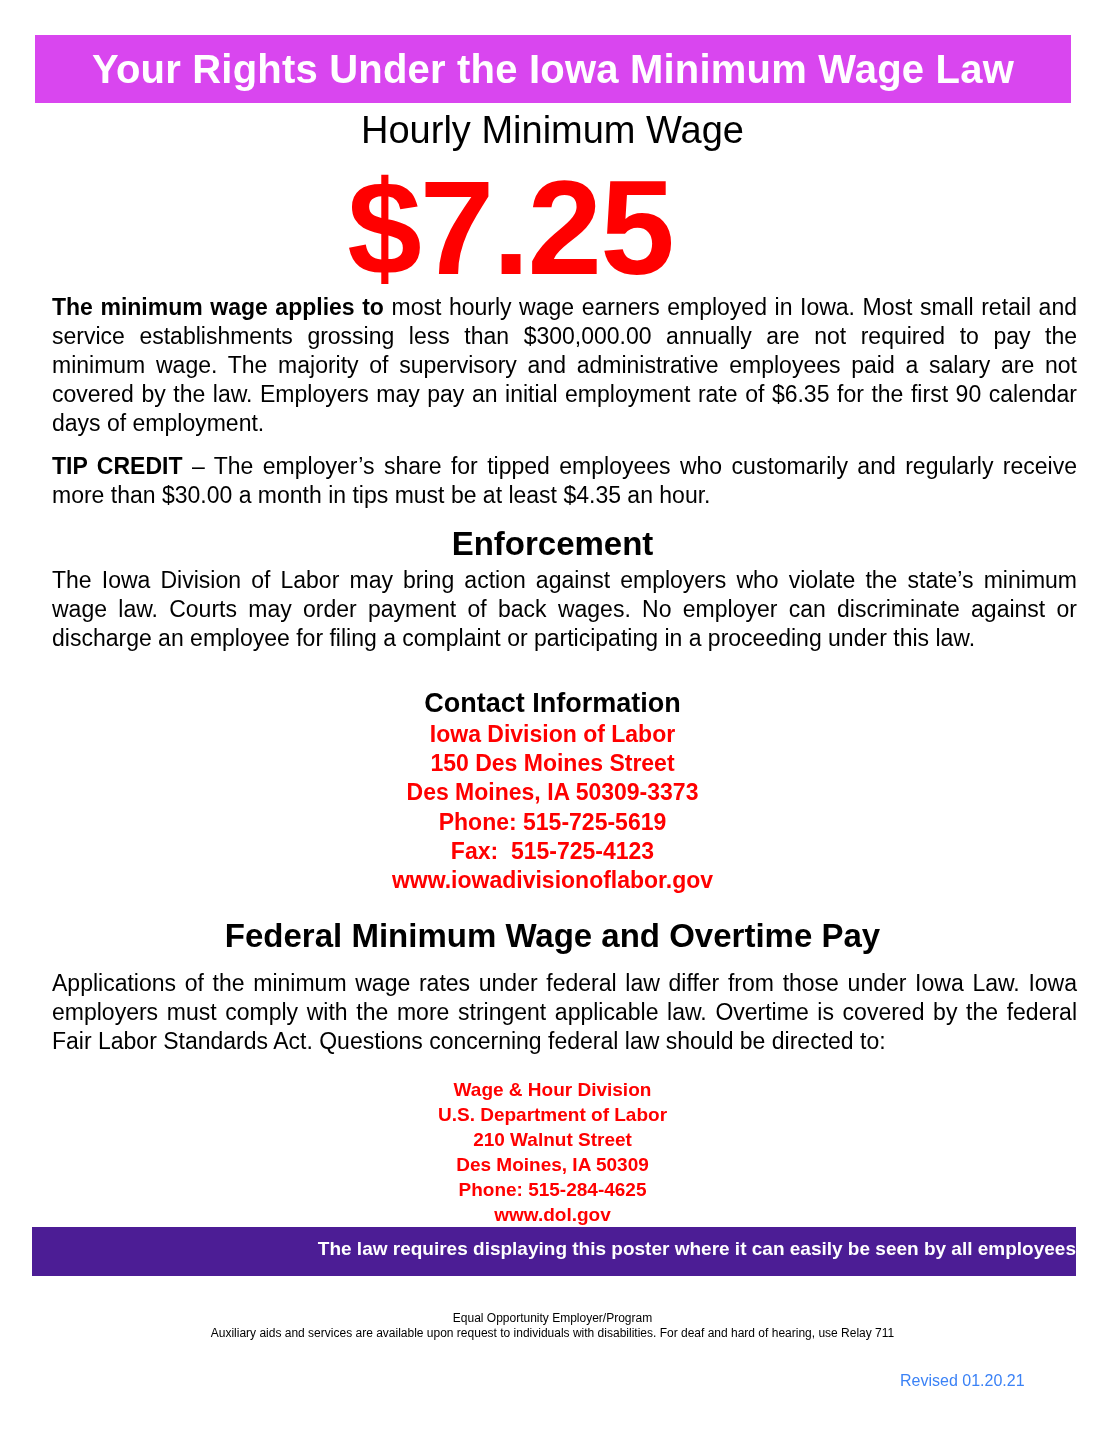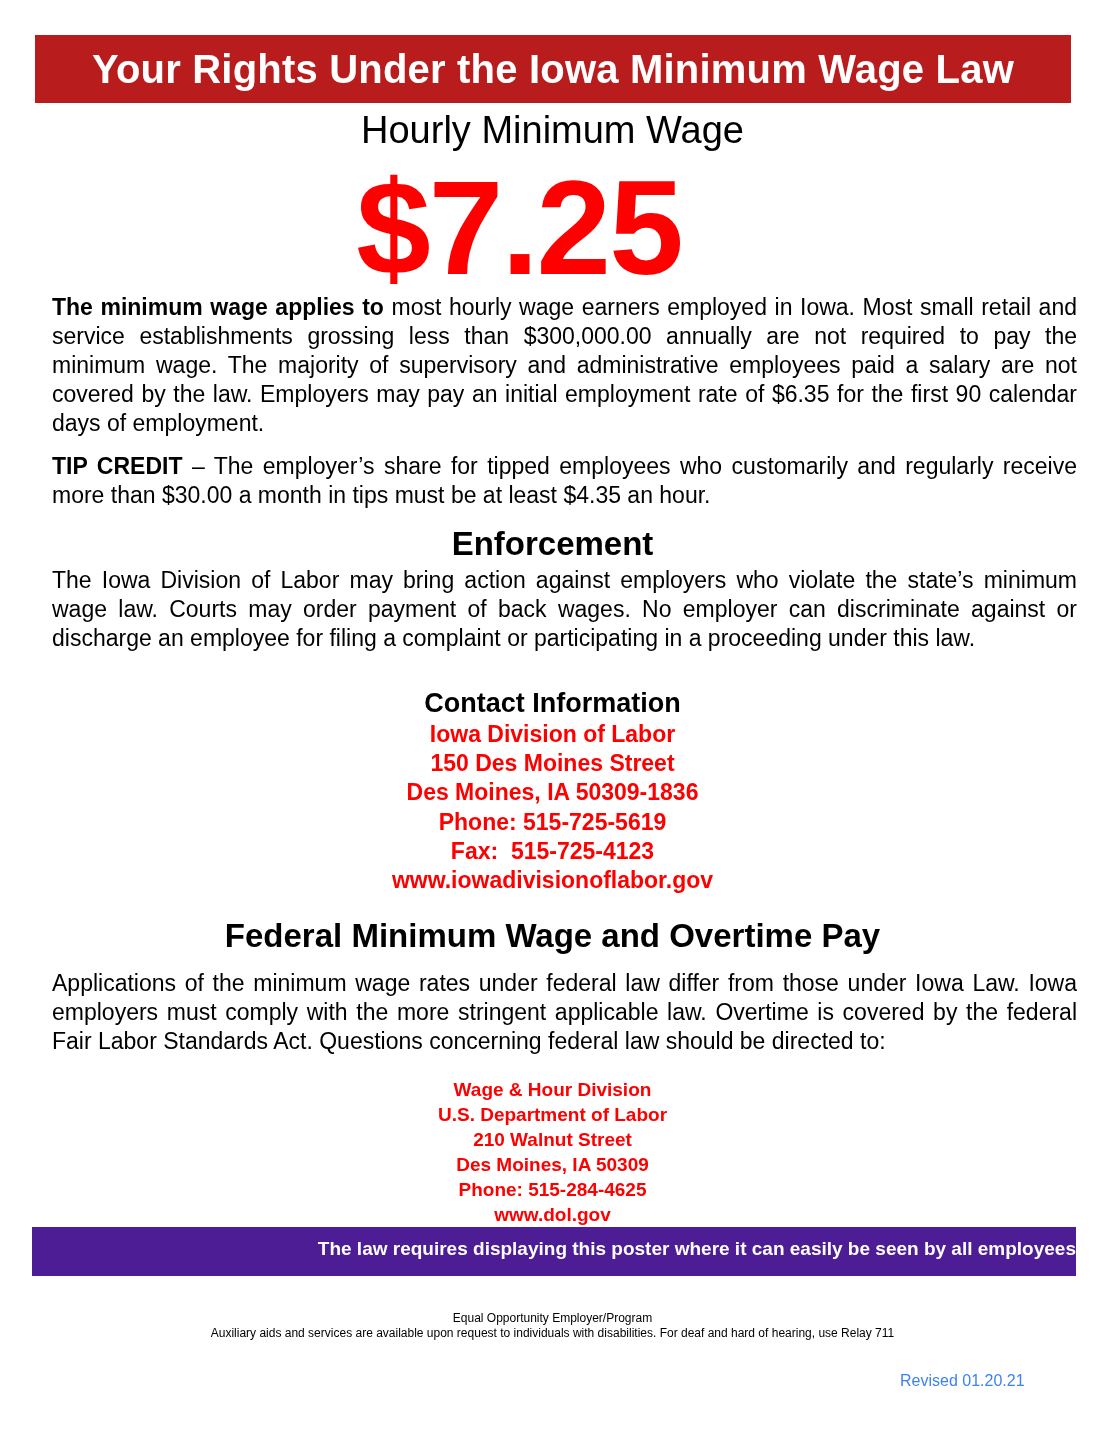--- a/index.html
+++ b/index.html
@@ -1,23 +1,23 @@
 <!DOCTYPE html>
 <html><head>
 <meta charset="utf-8">
 <style>
   html, body { margin: 0; padding: 0; background: #ffffff; }
   body { width: 1105px; height: 1430px; position: relative; overflow: hidden;
          font-family: "Liberation Sans", sans-serif; color: #000; }
   .abs { position: absolute; }
-  .banner-top { left: 35px; top: 35px; width: 1036px; height: 68px; background: #b91c1c;
+  .banner-top { left: 35px; top: 35px; width: 1036px; height: 68px; background: #d946ef;
                 color: #fff; font-weight: bold; font-size: 40px; line-height: 68px;
                 text-align: center; white-space: nowrap; letter-spacing: 0.2px; }
   .subtitle { left: 0; width: 1105px; top: 106px; text-align: center; font-size: 38px; line-height: 48px; }
-  .wage { left: 13px; width: 1012px; top: 158px; text-align: center; font-size: 134px; font-weight: bold;
+  .wage { left: 4px; width: 1012px; top: 158px; text-align: center; font-size: 134px; font-weight: bold;
           color: #ff0000; line-height: 140px; letter-spacing: -2px; }
   .para { left: 52px; width: 1025px; font-size: 23px; line-height: 29px; text-align: justify; }
   .para b { font-weight: bold; }
   .h2 { left: 0; width: 1105px; text-align: center; font-weight: bold; }
   .red-block { left: 0; width: 1105px; text-align: center; color: #ff0000; font-weight: bold; }
   .red-block div { white-space: pre; }
   .banner-bottom { left: 32px; top: 1227px; width: 1044px; height: 49px; background: #4c1d95; color: #fff;
                    font-weight: bold; font-size: 19px; line-height: 44px; text-align: right; }
   .footer { left: 0; width: 1105px; text-align: center; font-size: 12px; line-height: 15px; }
   .revised { left: 900px; top: 1372px; font-size: 16px; color: #3b82f6; }
@@ -43,21 +43,21 @@
 
 <div class="abs h2" style="top:524px; font-size:33px; line-height:40px;">Enforcement</div>
 
 <div class="abs para" style="top:566px;">The Iowa Division of Labor may bring action against employers who violate the state’s minimum wage law.  Courts may order payment of back wages.  No employer can discriminate against or discharge an employee for filing a complaint or participating in a proceeding under this law.</div>
 
 <div class="abs h2" style="top:687px; font-size:27px; line-height:33px;">Contact Information</div>
 
 <div class="abs red-block" style="top:720px; font-size:23px; line-height:29.2px;">
   <div>Iowa Division of Labor</div>
   <div>150 Des Moines Street</div>
-  <div>Des Moines, IA 50309-1836</div>
+  <div>Des Moines, IA 50309-3373</div>
   <div>Phone: 515-725-5619</div>
   <div>Fax:  515-725-4123</div>
   <div>www.iowadivisionoflabor.gov</div>
 </div>
 
 <div class="abs h2" style="top:915px; font-size:33px; line-height:42px;">Federal Minimum Wage and Overtime Pay</div>
 
 <div class="abs para" style="top:969px; font-size:23px; line-height:29px;">Applications of the minimum wage rates under federal law differ from those under Iowa Law.  Iowa employers must comply with the more stringent applicable law.  Overtime is covered by the federal Fair Labor Standards Act.  Questions concerning federal law should be directed to:</div>
 
 <div class="abs red-block" style="top:1077px; font-size:19px; line-height:25px;">

